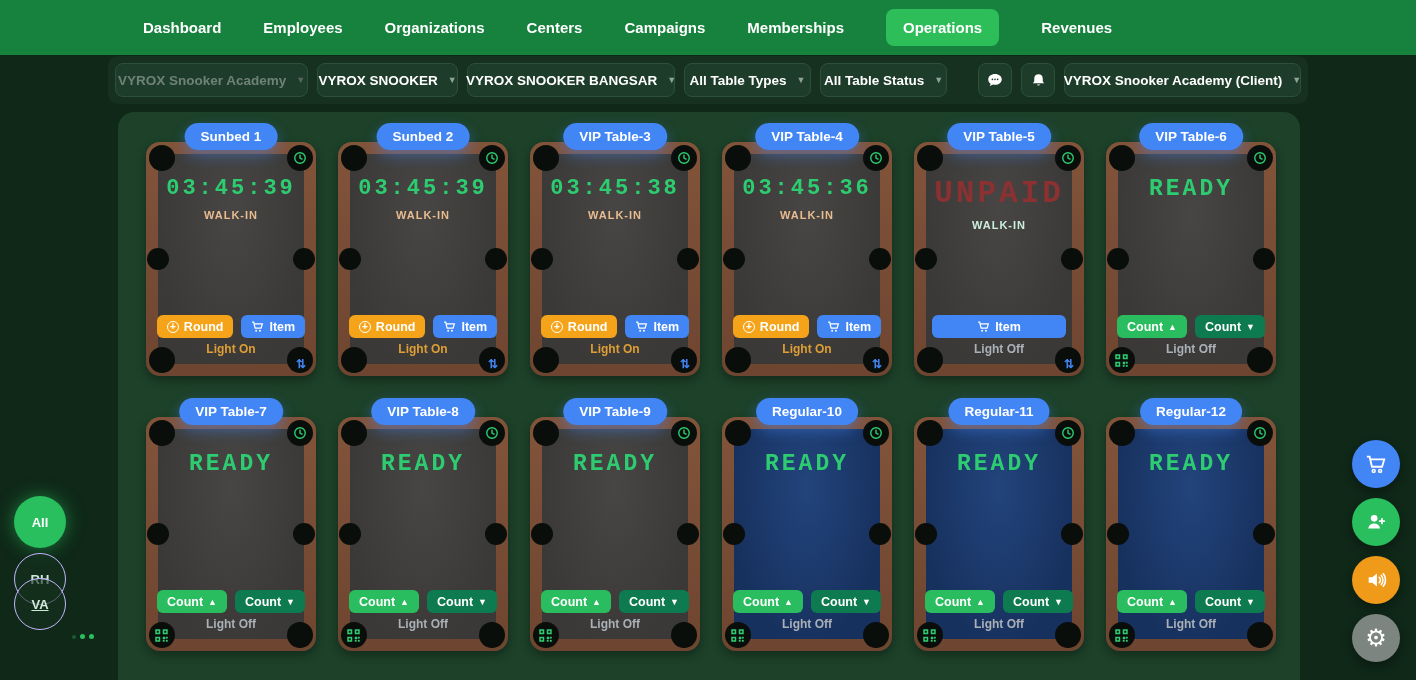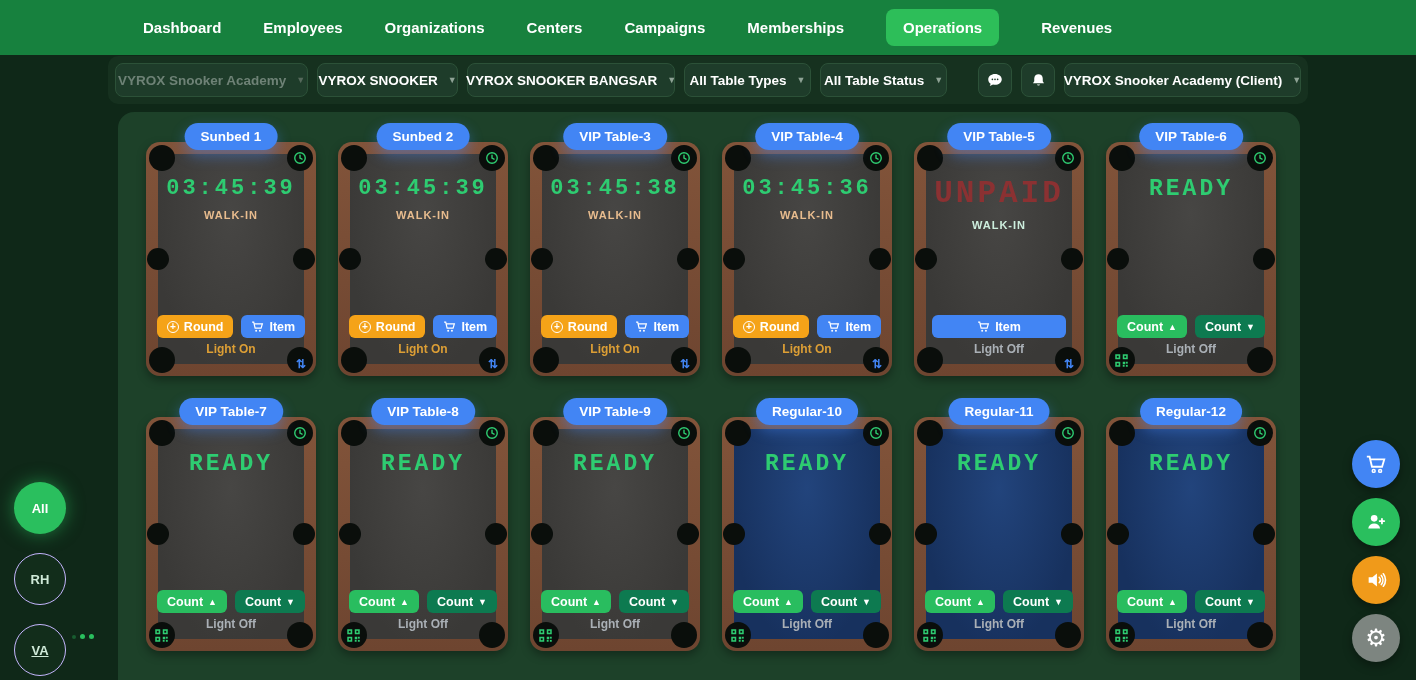--- a/index.html
+++ b/index.html
@@ -59,24 +59,24 @@
   .b-cup { background:#29bd5f; }
   .b-cdn { background:#0d7a50; }
   .tbtn .tri { font-size:9px; }
   .plus-circ { width:12px; height:12px; border:1.5px solid #fff; border-radius:50%; display:inline-flex; align-items:center; justify-content:center; font-size:10px; line-height:1; }
   .light-line { position:absolute; bottom:8px; left:0; right:0; text-align:center; font-size:12px; font-weight:bold; }
   .light-line.on { color:#dd9f35; }
   .light-line.off { color:#aab0b6; }
 
   
   .side-circle { position:absolute; width:52px; height:52px; border-radius:50%; display:flex; align-items:center; justify-content:center; font-size:13px; font-weight:bold; cursor:pointer; }
-  .sc-all { left:14px; top:482px; background:#2abf5e; color:#fff; box-shadow:0 0 18px rgba(42,191,94,.55); }
+  .sc-all { left:14px; top:496px; background:#2abf5e; color:#fff; box-shadow:0 0 18px rgba(42,191,94,.55); }
   .sc-out { background:rgba(20,48,30,.6); border:1px solid #c4b5fd; color:#cfe9d8; }
   .sc-rh { left:14px; top:553px; }
-  .sc-va { left:14px; top:624px;text-decoration:underline; }
+  .sc-va { left:14px; top:578px;text-decoration:underline; }
   .side-dots { position:absolute; left:72px; top:634px; display:flex; align-items:center; gap:4px; }
   .sdot { width:5px; height:5px; border-radius:50%; background:#2abf5e; }
   .sdot.dim { opacity:.35; width:4px; height:4px; }
 
   
   .fab { position:absolute; left:1352px; width:48px; height:48px; border-radius:50%; display:flex; align-items:center; justify-content:center; cursor:pointer; box-shadow:0 4px 10px rgba(0,0,0,.35); }
   .fab-cart { top:440px; background:#4285f4; }
   .fab-person { top:498px; background:#2abf5e; }
   .fab-sound { top:556px; background:#f09a1a; }
   .fab-gear { top:614px; background:#7d8580; color:#fff; font-size:24px; }

